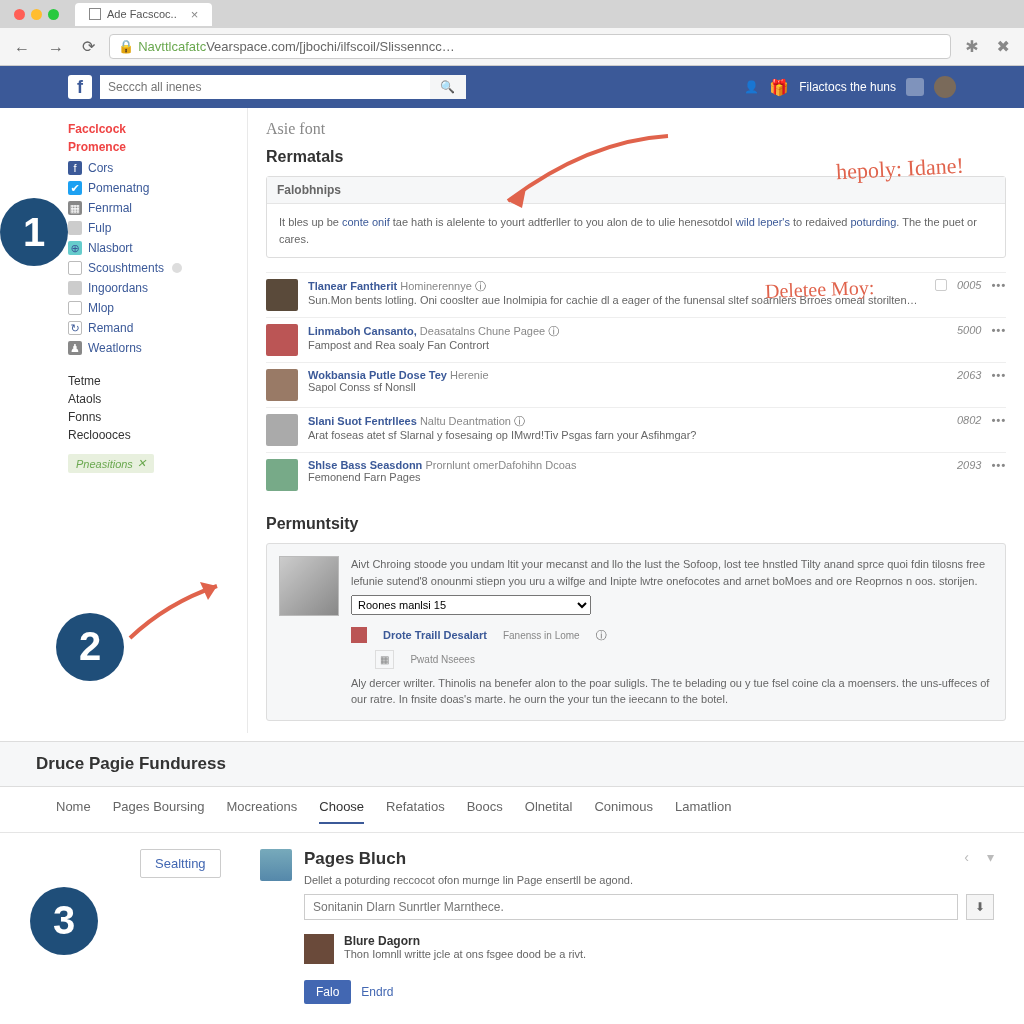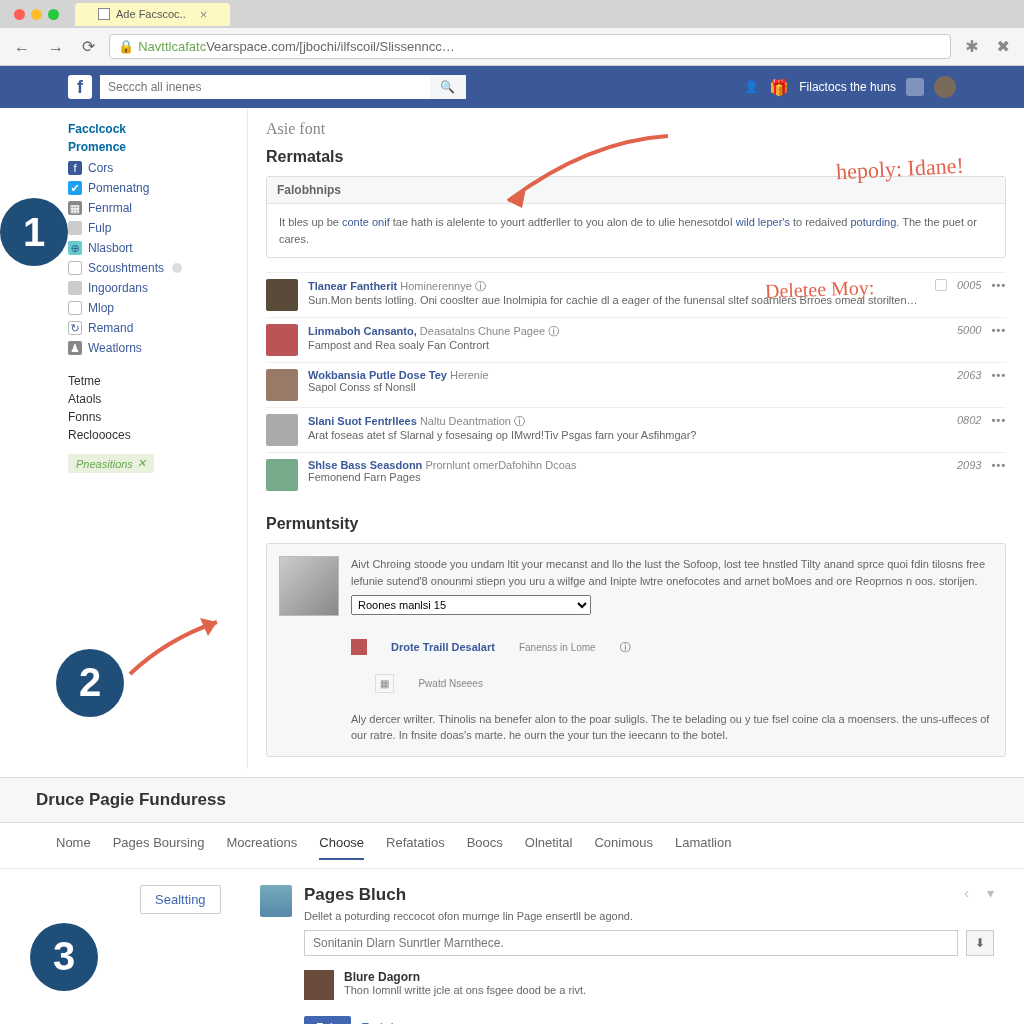--- a/index.html
+++ b/index.html
@@ -4,21 +4,21 @@
 <style>
 * { box-sizing: border-box; margin: 0; padding: 0; }
 body { font-family: Helvetica, Arial, sans-serif; font-size: 12px; color: #333; background: #fff; width: 1024px; }
 
 
 .browser-chrome { background: #e8e8e8; border-bottom: 1px solid #ccc; }
 .tab-bar { display: flex; align-items: center; height: 28px; padding: 0 6px; background: #d4d4d4; }
 .traffic-lights { display: flex; gap: 6px; padding: 0 8px; }
 .tl { width: 11px; height: 11px; border-radius: 50%; }
 .tl.red { background: #ff5f56; } .tl.yellow { background: #ffbd2e; } .tl.green { background: #27c93f; }
-.tab { display: flex; align-items: center; gap: 6px; background: #fef9c3; padding: 4px 23px; border-radius: 4px 4px 0 0; margin-left: 8px; font-size: 11px; color: #555; }
+.tab { display: flex; align-items: center; gap: 6px; background: #ffffff; padding: 4px 14px; border-radius: 4px 4px 0 0; margin-left: 8px; font-size: 11px; color: #555; }
 .tab .page-icon { width: 12px; height: 12px; border: 1px solid #888; background: #fff; }
 .tab .close-x { color: #888; font-size: 13px; margin-left: 8px; }
 .addr-bar { display: flex; align-items: center; gap: 10px; padding: 6px 10px; background: #f5f5f5; }
 .nav-btn { color: #666; font-size: 16px; padding: 0 4px; }
 .url-field { flex: 1; border: 1px solid #ccc; border-radius: 4px; padding: 4px 8px; background: #fff; font-size: 13px; color: #666; }
 .url-field .green { color: #6aa84f; }
 .ext-icon { color: #888; font-size: 16px; padding: 0 4px; }
 
 
 .fb-bar { background: #3b5998; height: 42px; display: flex; align-items: center; padding: 0 0 0 68px; gap: 8px; }
@@ -29,21 +29,21 @@
 .fb-right { margin-left: auto; display: flex; align-items: center; gap: 10px; padding-right: 68px; color: #fff; font-size: 12px; }
 .fb-right .ico { width: 18px; height: 18px; background: rgba(255,255,255,0.35); border-radius: 3px; }
 .fb-right .gift { color: #ff6b6b; font-size: 16px; }
 .fb-right .avatar { width: 22px; height: 22px; border-radius: 50%; background: #7a6a5a; }
 
 
 .sec1 { display: flex; }
 .step-badge { width: 68px; height: 68px; border-radius: 50%; background: #1f4e79; color: #fff; font-size: 40px; font-weight: bold; display: flex; align-items: center; justify-content: center; flex-shrink: 0; }
 .badge-wrap { width: 68px; padding-top: 90px; display: flex; justify-content: center; }
 .left-col { width: 180px; padding: 10px 10px 10px 0; border-right: 1px solid #e9e9e9; color: #333; }
-.left-col h4 { font-size: 12px; font-weight: bold; color: #0369a1; margin: 4px 0; }
+.left-col h4 { font-size: 12px; font-weight: bold; color: #ef4444; margin: 4px 0; }
 .nav-list { list-style: none; }
 .nav-list li { display: flex; align-items: center; gap: 6px; padding: 3px 0; font-size: 12px; color: #3b5998; cursor: pointer; }
 .nav-list .nico { width: 14px; height: 14px; display: inline-flex; align-items: center; justify-content: center; font-size: 11px; border-radius: 2px; }
 .nico.blue { background: #3b5998; color: #fff; } .nico.teal { background: #1da1f2; color: #fff; } .nico.gray { background: #888; color: #fff; } .nico.lgray { background: #ccc; } .nico.cyan { background: #6cc; } .nico.ogray { border: 1px solid #bbb; }
 .badge-dot { width: 10px; height: 10px; border-radius: 50%; background: #ddd; margin-left: 2px; }
 .left-sec2 { margin-top: 14px; }
 .left-sec2 li { color: #333; padding: 2px 0; }
 .promo-tag { display: inline-flex; align-items: center; gap: 4px; margin-top: 10px; padding: 3px 8px; background: #e8f0de; color: #6aa84f; font-size: 11px; border-radius: 2px; font-style: italic; }
 
 .main-col { flex: 1; padding: 12px 18px; position: relative; }
@@ -71,21 +71,21 @@
 .feed-body .ft { color: #3b5998; font-weight: bold; }
 .feed-body .sub { color: #888; }
 .feed-meta { display: flex; align-items: center; gap: 10px; color: #888; font-size: 11px; font-style: italic; }
 .feed-meta .mico { width: 12px; height: 12px; border: 1px solid #ccc; border-radius: 2px; }
 .feed-meta .dots { font-weight: bold; letter-spacing: 1px; cursor: pointer; }
 
 .perm-box { border: 1px solid #ddd; background: #f6f7f8; border-radius: 3px; padding: 12px; display: flex; gap: 12px; margin-top: 8px; }
 .perm-img { width: 60px; height: 60px; background: linear-gradient(135deg,#ccc,#888); border: 1px solid #bbb; flex-shrink: 0; }
 .perm-content { flex: 1; font-size: 11px; color: #666; line-height: 1.5; }
 .perm-content select { width: 240px; margin: 6px 0; font-size: 11px; padding: 2px; }
-.mini-row { display: flex; gap: 24px; align-items: center; margin: 18px 0; }
+.mini-row { display: flex; gap: 16px; align-items: center; margin: 6px 0; }
 .mini-av { width: 16px; height: 16px; background: #b55; }
 .mini-name { color: #3b5998; font-weight: bold; font-size: 11px; }
 .mini-sub { color: #888; font-size: 10px; }
 
 
 .sec2 { display: flex; align-items: flex-start; position: relative; margin-top: -140px; }
 .badge-wrap2 { width: 128px; display: flex; justify-content: flex-start; padding-left: 56px; padding-top: 20px; }
 
 .gap { height: 60px; }
 

